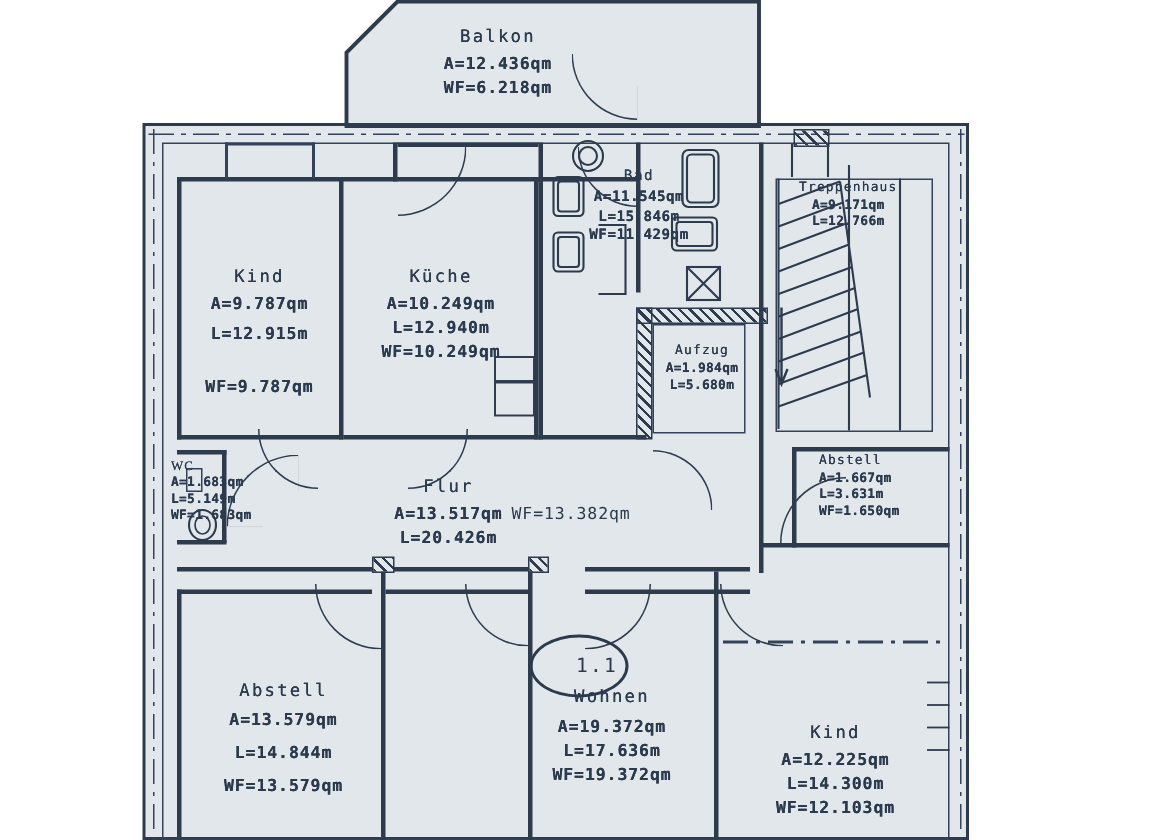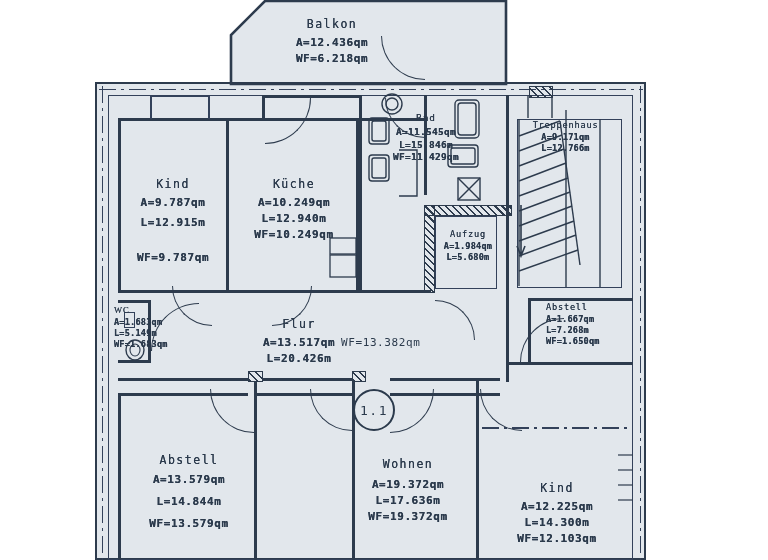--- a/index.html
+++ b/index.html
@@ -314,21 +314,21 @@
   <div class="room-label" style="left:239px;top:316px;width:120px;">
     <span class="nm">Flur</span>
     <span class="ln">A=13.517qm</span>
     <span class="ln">L=20.426m</span>
   </div>
   <div class="wf-side" style="left:341px;top:336px;">WF=13.382qm</div>
 
   <div class="room-label label-xs" style="left:546px;top:302px;width:92px;text-align:left;">
     <span class="nm" style="text-align:left;">Abstell</span>
     <span class="ln">A=1.667qm</span>
-    <span class="ln">L=7.268m</span>
+    <span class="ln">L=3.631m</span>
     <span class="ln">WF=1.650qm</span>
   </div>
 
   <div class="room-label" style="left:126px;top:452px;width:126px;">
     <span class="nm">Abstell</span>
     <span class="ln" style="margin-top:3px;">A=13.579qm</span>
     <span class="ln" style="margin-top:6px;">L=14.844m</span>
     <span class="ln" style="margin-top:6px;">WF=13.579qm</span>
   </div>
 
@@ -339,17 +339,17 @@
     <span class="ln">WF=19.372qm</span>
   </div>
 
   <div class="room-label" style="left:494px;top:480px;width:126px;">
     <span class="nm">Kind</span>
     <span class="ln">A=12.225qm</span>
     <span class="ln">L=14.300m</span>
     <span class="ln">WF=12.103qm</span>
   </div>
 
-  <div class="marker" style="left:353px;top:389px;">
+  <div class="marker" style="left:353px;top:423px;padding-left:24px;">
     <span>1.1</span>
   </div>
 
 </div>
 
 </body></html>

